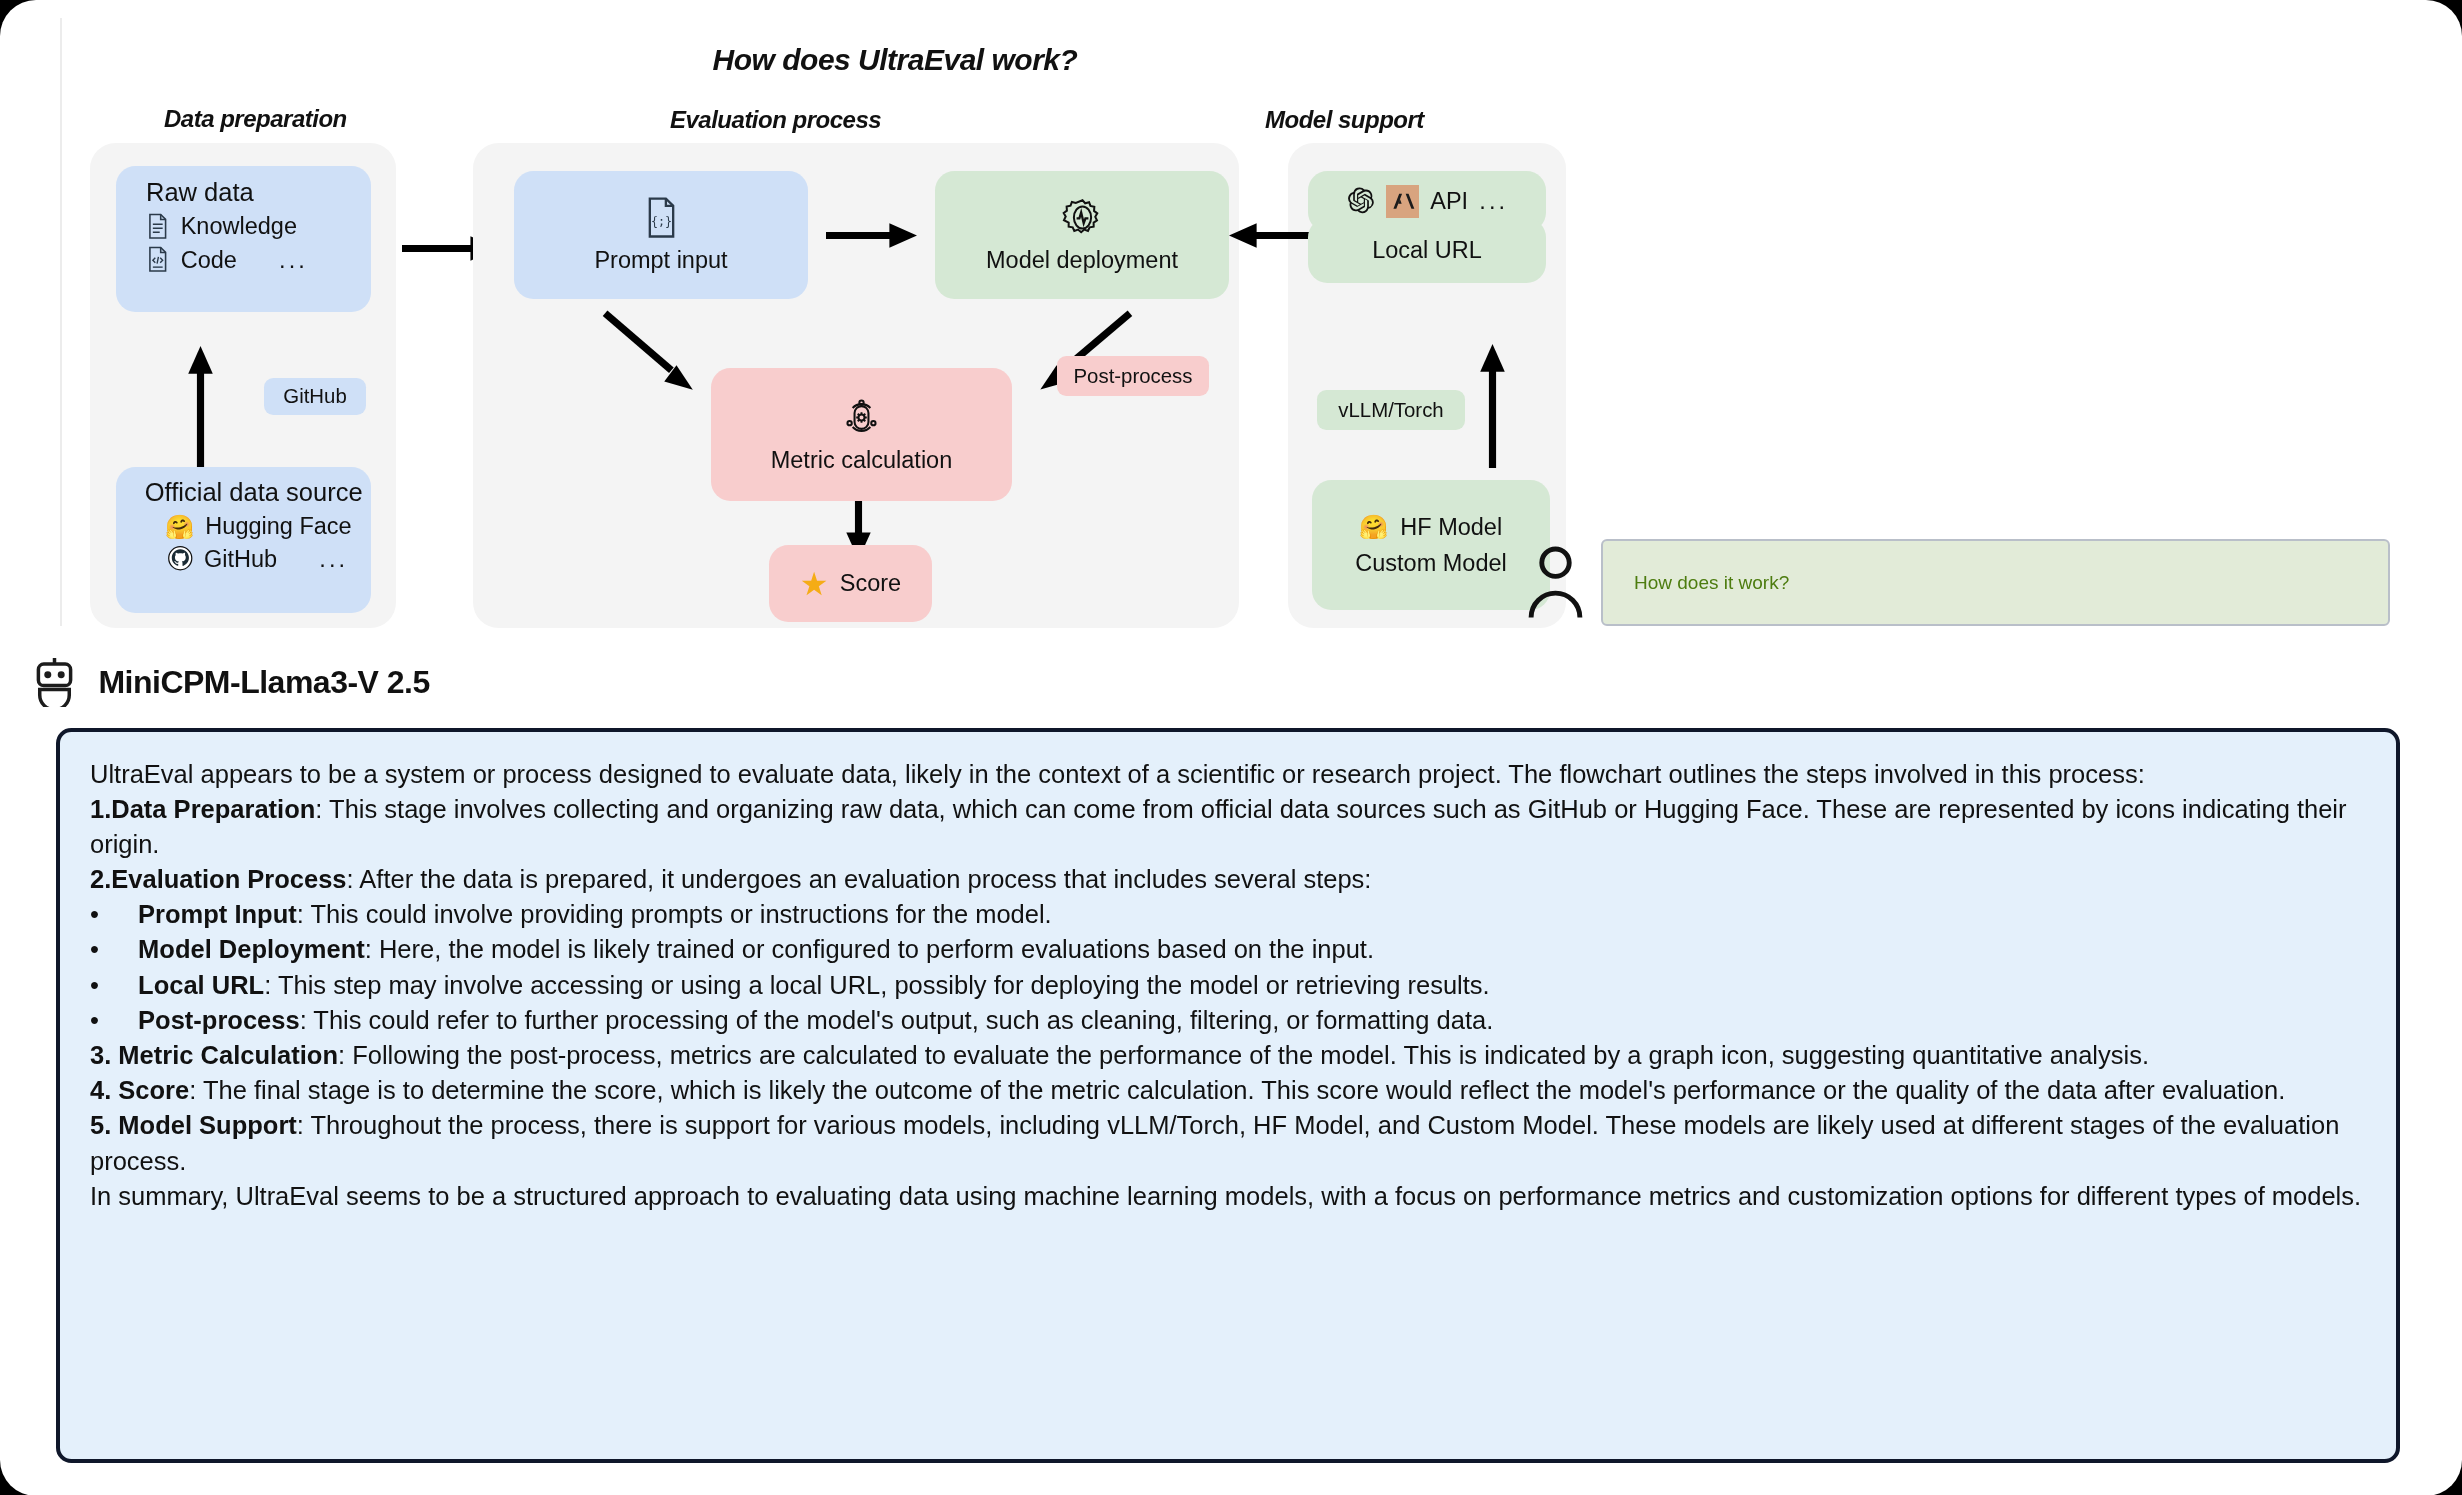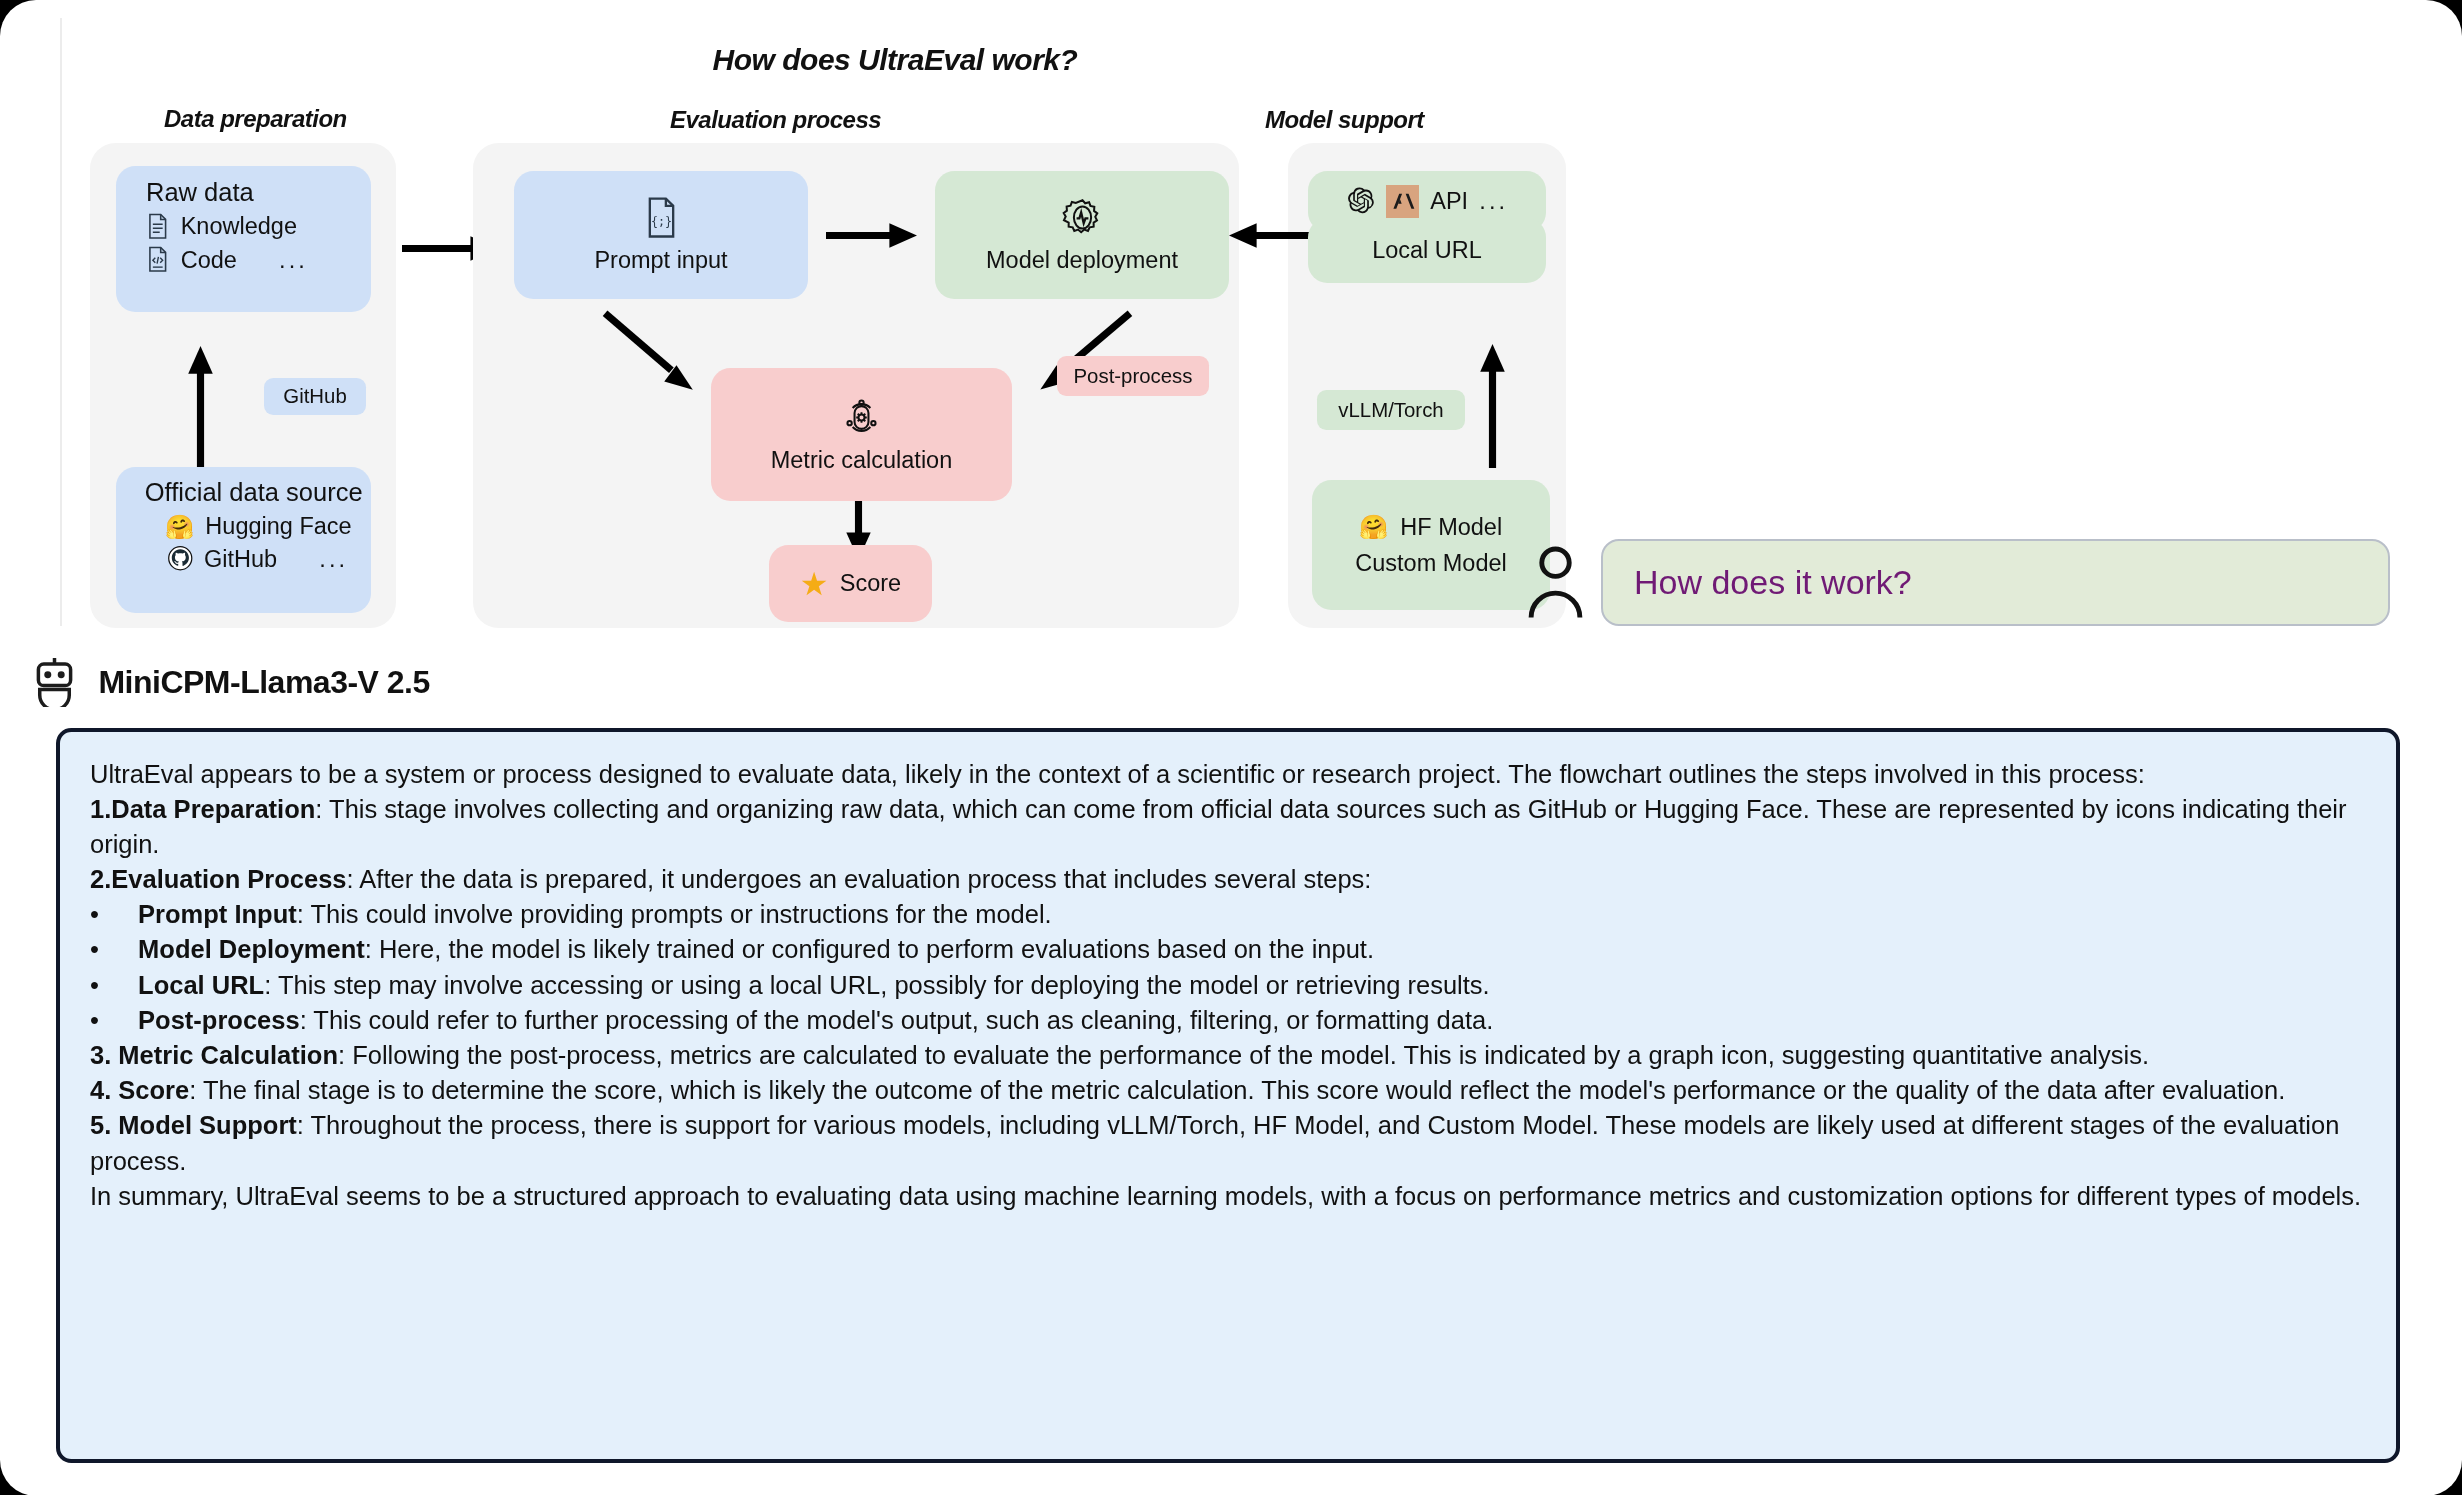--- a/index.html
+++ b/index.html
@@ -40,23 +40,23 @@
   .row{display:flex;align-items:center;gap:11.2px;}
   .tag{
     position:absolute;border-radius:9.2px;display:flex;align-items:center;
     justify-content:center;font-size:20.4px;color:#111;white-space:nowrap;
   }
   .arrow{position:absolute;}
   
   .user-avatar{position:absolute;left:1525px;top:544px;width:61px;height:77px;}
   .user-bubble{
     position:absolute;left:1601px;top:539px;width:789px;height:87px;
-    background:#e2ebd8;border:2px solid #b9bfc9;border-radius:18px;
+    background:#e2ebd8;border:2px solid #b9bfc9;border-radius:6px;
     display:flex;align-items:center;padding-left:31px;box-sizing:border-box;
-    font-size:34px;color:#701a75;
+    font-size:19px;color:#4d7c0f;
   }
   .bot-row{position:absolute;left:31px;top:656px;display:flex;align-items:center;gap:20.4px;}
   .bot-name{font-size:32px;font-weight:bold;color:#111;letter-spacing:-0.5px;}
   .answer{
     position:absolute;left:56px;top:728px;width:2344px;height:735px;
     background:#e4f0fb;border:4px solid #0f172a;border-radius:15.3px;
     box-sizing:border-box;padding:24.5px 30px 0 30px;
   }
   .answer p{margin:0;font-size:25.5px;line-height:1.38;color:#111;}
   .answer .bullet{display:flex;gap:0;}

